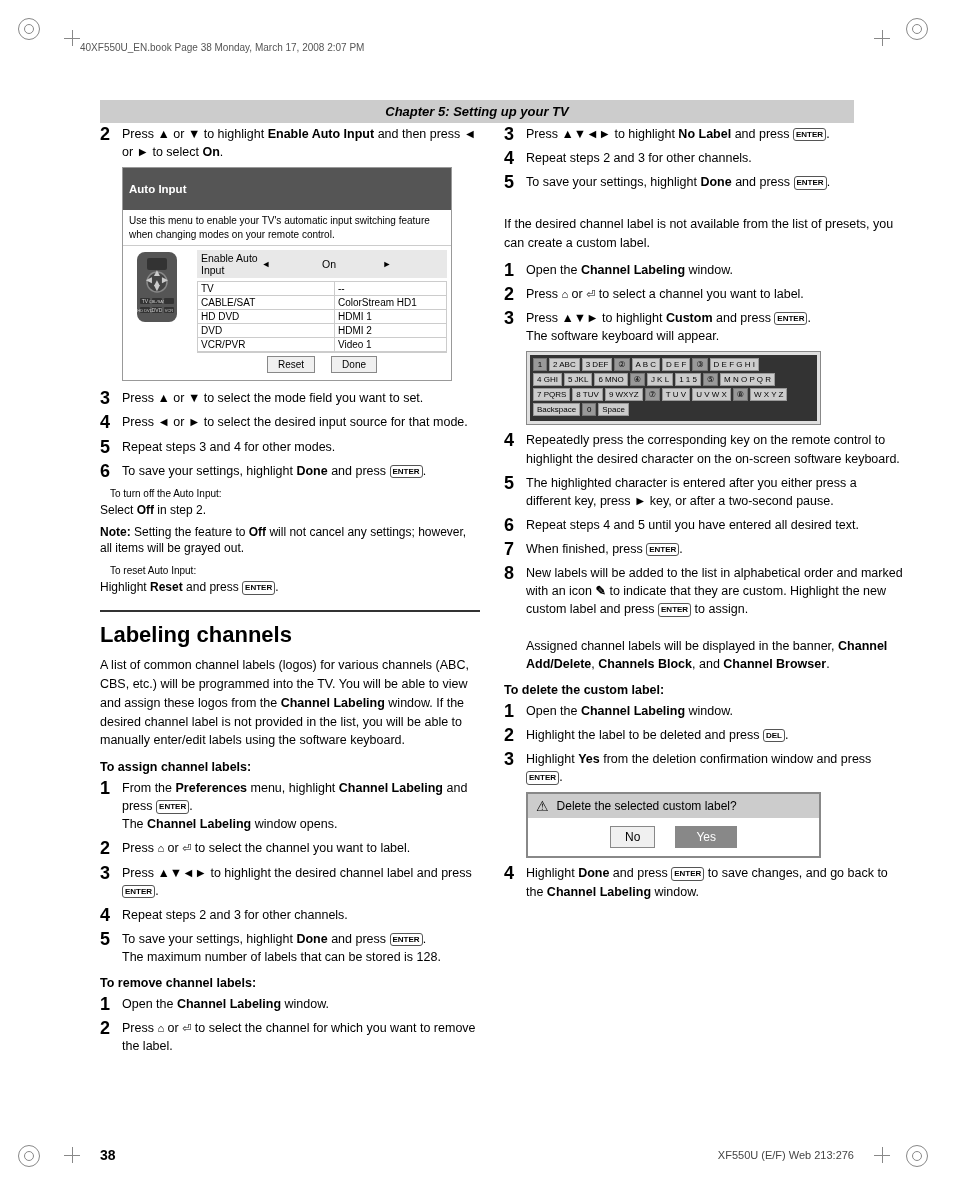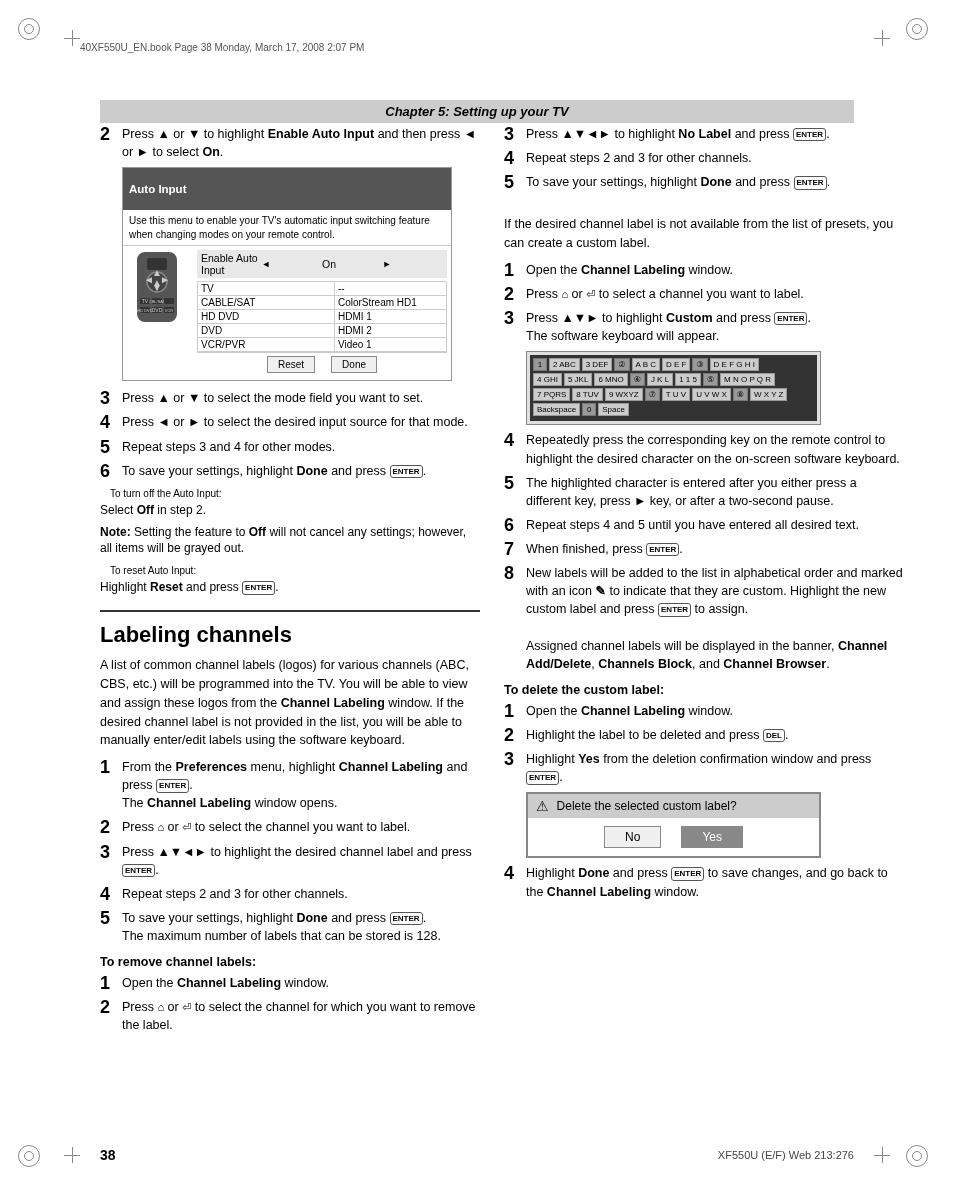--- a/index.html
+++ b/index.html
@@ -344,21 +344,21 @@
       font-size: 14px;
     }
     .delete-confirm-buttons {
       display: flex;
       justify-content: center;
       gap: 20px;
       padding: 8px;
     }
     .confirm-btn {
       border: 1px solid #888;
-      padding: 3px 20px;
+      padding: 3px 14px;
       font-size: 12px;
       background: #f0f0f0;
     }
     .confirm-btn-yes {
       border: 1px solid #888;
       padding: 3px 20px;
       font-size: 12px;
       background: #888;
       color: #fff;
     }
@@ -529,20 +529,21 @@
       </div>
 
       <hr class="section-divider">
 
       <div class="section-title">Labeling channels</div>
 
       <div class="body-text">
         A list of common channel labels (logos) for various channels (ABC, CBS, etc.) will be programmed into the TV. You will be able to view and assign these logos from the <b>Channel Labeling</b> window. If the desired channel label is not provided in the list, you will be able to manually enter/edit labels using the software keyboard.
       </div>
 
+      <div class="steps-small-heading">To assign channel labels:</div>
 
       <div class="step">
         <span class="step-num">1</span>
         <div class="step-content">
           From the <b>Preferences</b> menu, highlight <b>Channel Labeling</b> and press <span class="enter-icon">ENTER</span>.<br>
           The <b>Channel Labeling</b> window opens.
         </div>
       </div>
 
       <div class="step">

